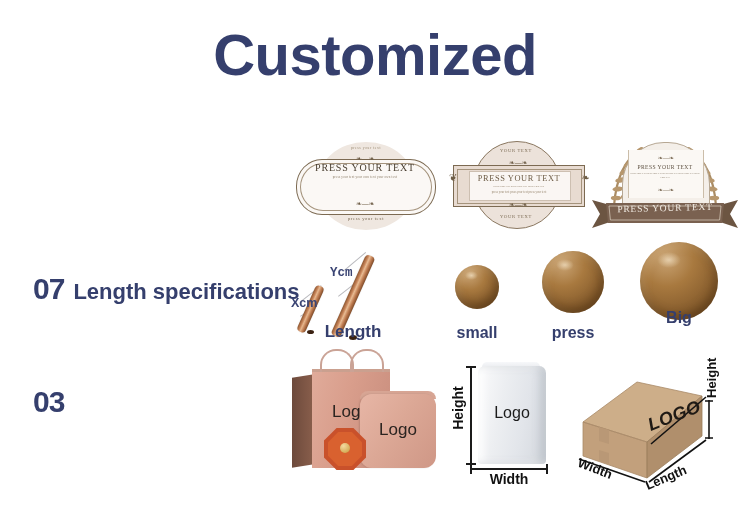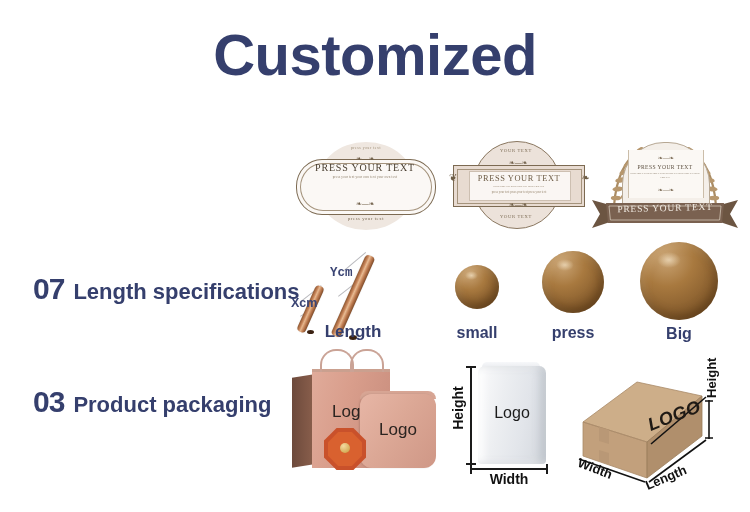--- a/index.html
+++ b/index.html
@@ -21,21 +21,21 @@
     letter-spacing:-0.5px;
     line-height:1;
   }
 
   
   .row-label{position:absolute;display:flex;align-items:baseline;color:#353f6d;white-space:nowrap;}
   .row-label .num{font-size:30px;font-weight:bold;margin-right:9px;letter-spacing:-1px;}
   .row-label .txt{font-size:22px;font-weight:bold;}
   #rl1{left:33px;top:164px;}
   #rl2{left:33px;top:272px;}
-  #rl3{left:33px;top:385px;}
+  #rl3{left:33px;top:385px;flex-direction:column;}
 
   
   .lbl-wrap{position:absolute;}
 
   
   #label1{left:296px;top:142px;width:140px;height:88px;}
   .l1-oval{
     position:absolute;left:20px;top:0;width:100px;height:88px;
     background:#efe7e0;border-radius:50%;
   }
@@ -192,21 +192,21 @@
     content:"";position:absolute;left:22%;top:13%;width:30%;height:20%;
     border-radius:50%;
     background:radial-gradient(ellipse at center, rgba(255,244,220,.55) 0%, rgba(255,244,220,0) 70%);
   }
   #sph1{left:455px;top:265px;width:44px;height:44px;}
   #sph2{left:542px;top:251px;width:62px;height:62px;}
   #sph3{left:640px;top:242px;width:78px;height:78px;}
   .sph-cap{position:absolute;color:#353f6d;font-size:16px;font-weight:bold;text-align:center;}
   #cap1{left:444px;top:324px;width:66px;}
   #cap2{left:532px;top:324px;width:82px;}
-  #cap3{left:641px;top:325px;width:76px;}
+  #cap3{left:641px;top:309px;width:76px;}
 
   
   
   #giftset{position:absolute;left:290px;top:362px;width:150px;height:118px;}
   .bag-gusset{
     position:absolute;left:2px;top:14px;width:22px;height:90px;
     background:linear-gradient(90deg,#6d4a3c,#8a5f4c);
     transform:skewY(-9deg);
   }
   .bag-front{
@@ -320,21 +320,20 @@
 <div class="page">
 
   <div class="title">Customized</div>
 
   <div class="row-label" id="rl2">
     <span class="num">07</span>
     <span class="txt">Length specifications</span>
   </div>
   <div class="row-label" id="rl3">
     <span class="num">03</span>
-    <span class="txt">Product packaging</span>
   </div>
 
   <div class="lbl-wrap" id="label1">
     <div class="l1-oval"></div>
     <div class="l1-top">press your text</div>
     <div class="l1-frame"></div>
     <div class="flour l1-f1">❧—❧</div>
     <div class="l1-main">PRESS YOUR TEXT</div>
     <div class="l1-sub">press your text your own text your own text</div>
     <div class="flour l1-f2">❧—❧</div>

